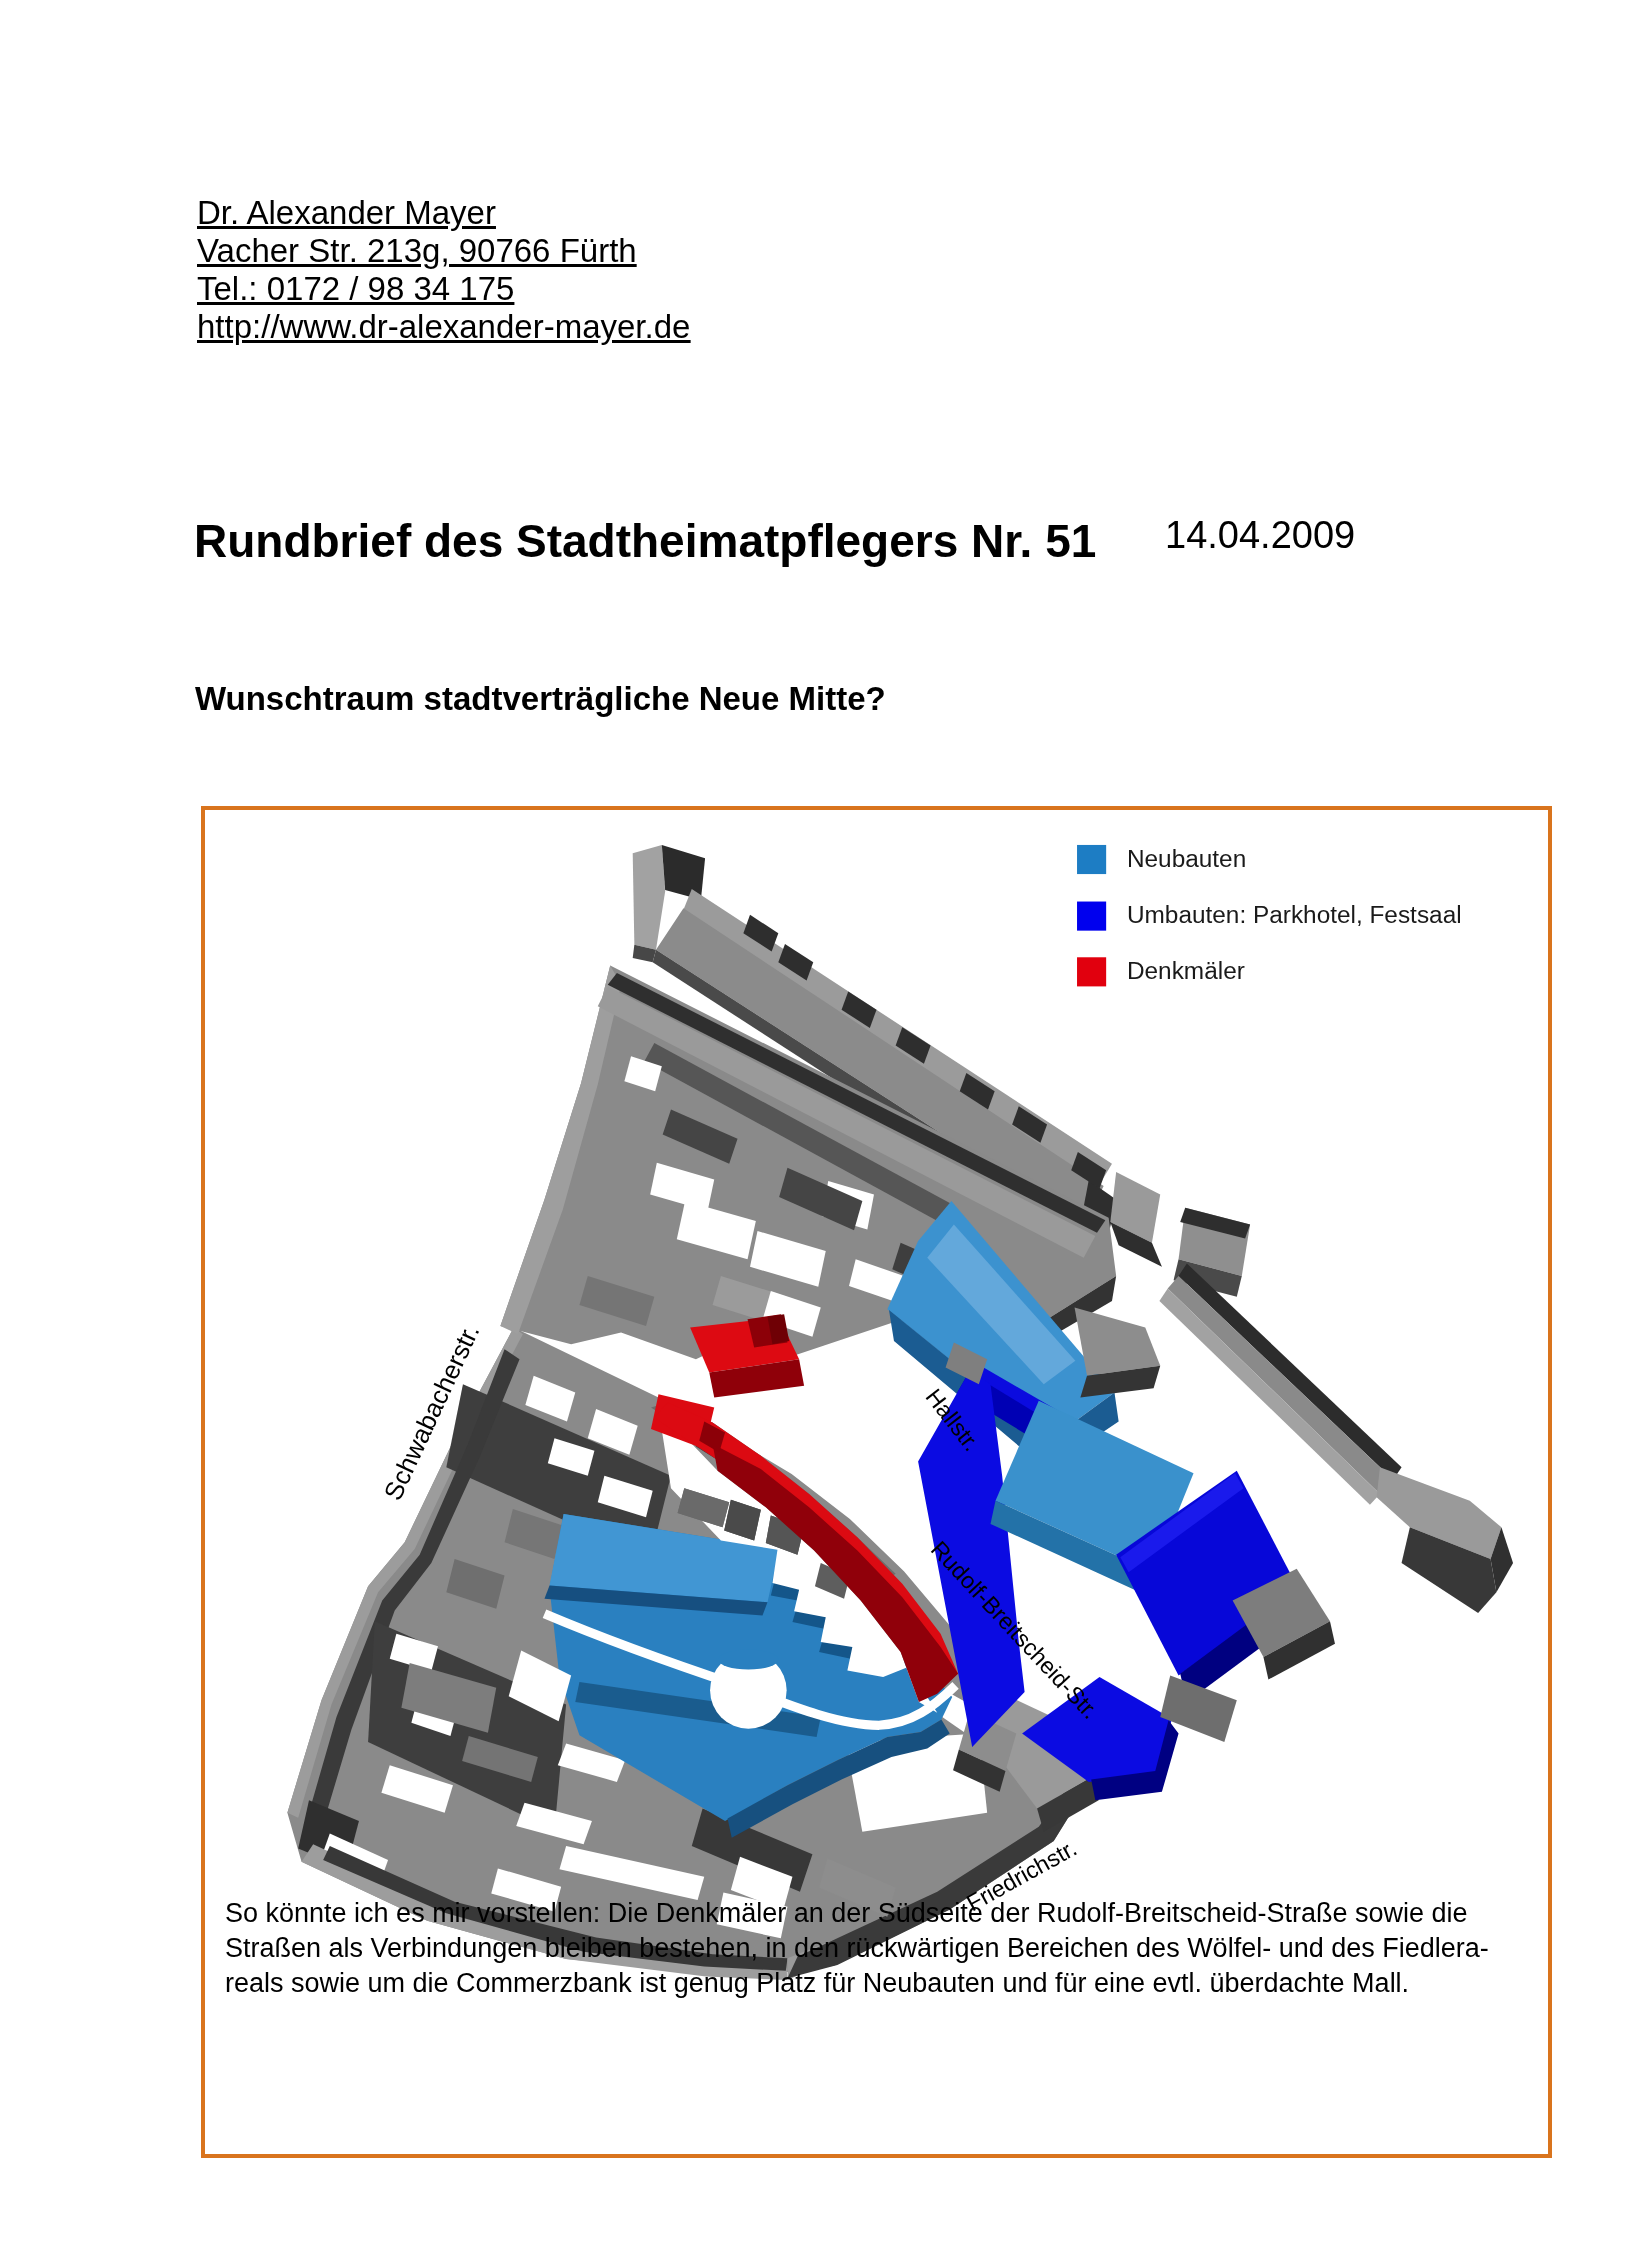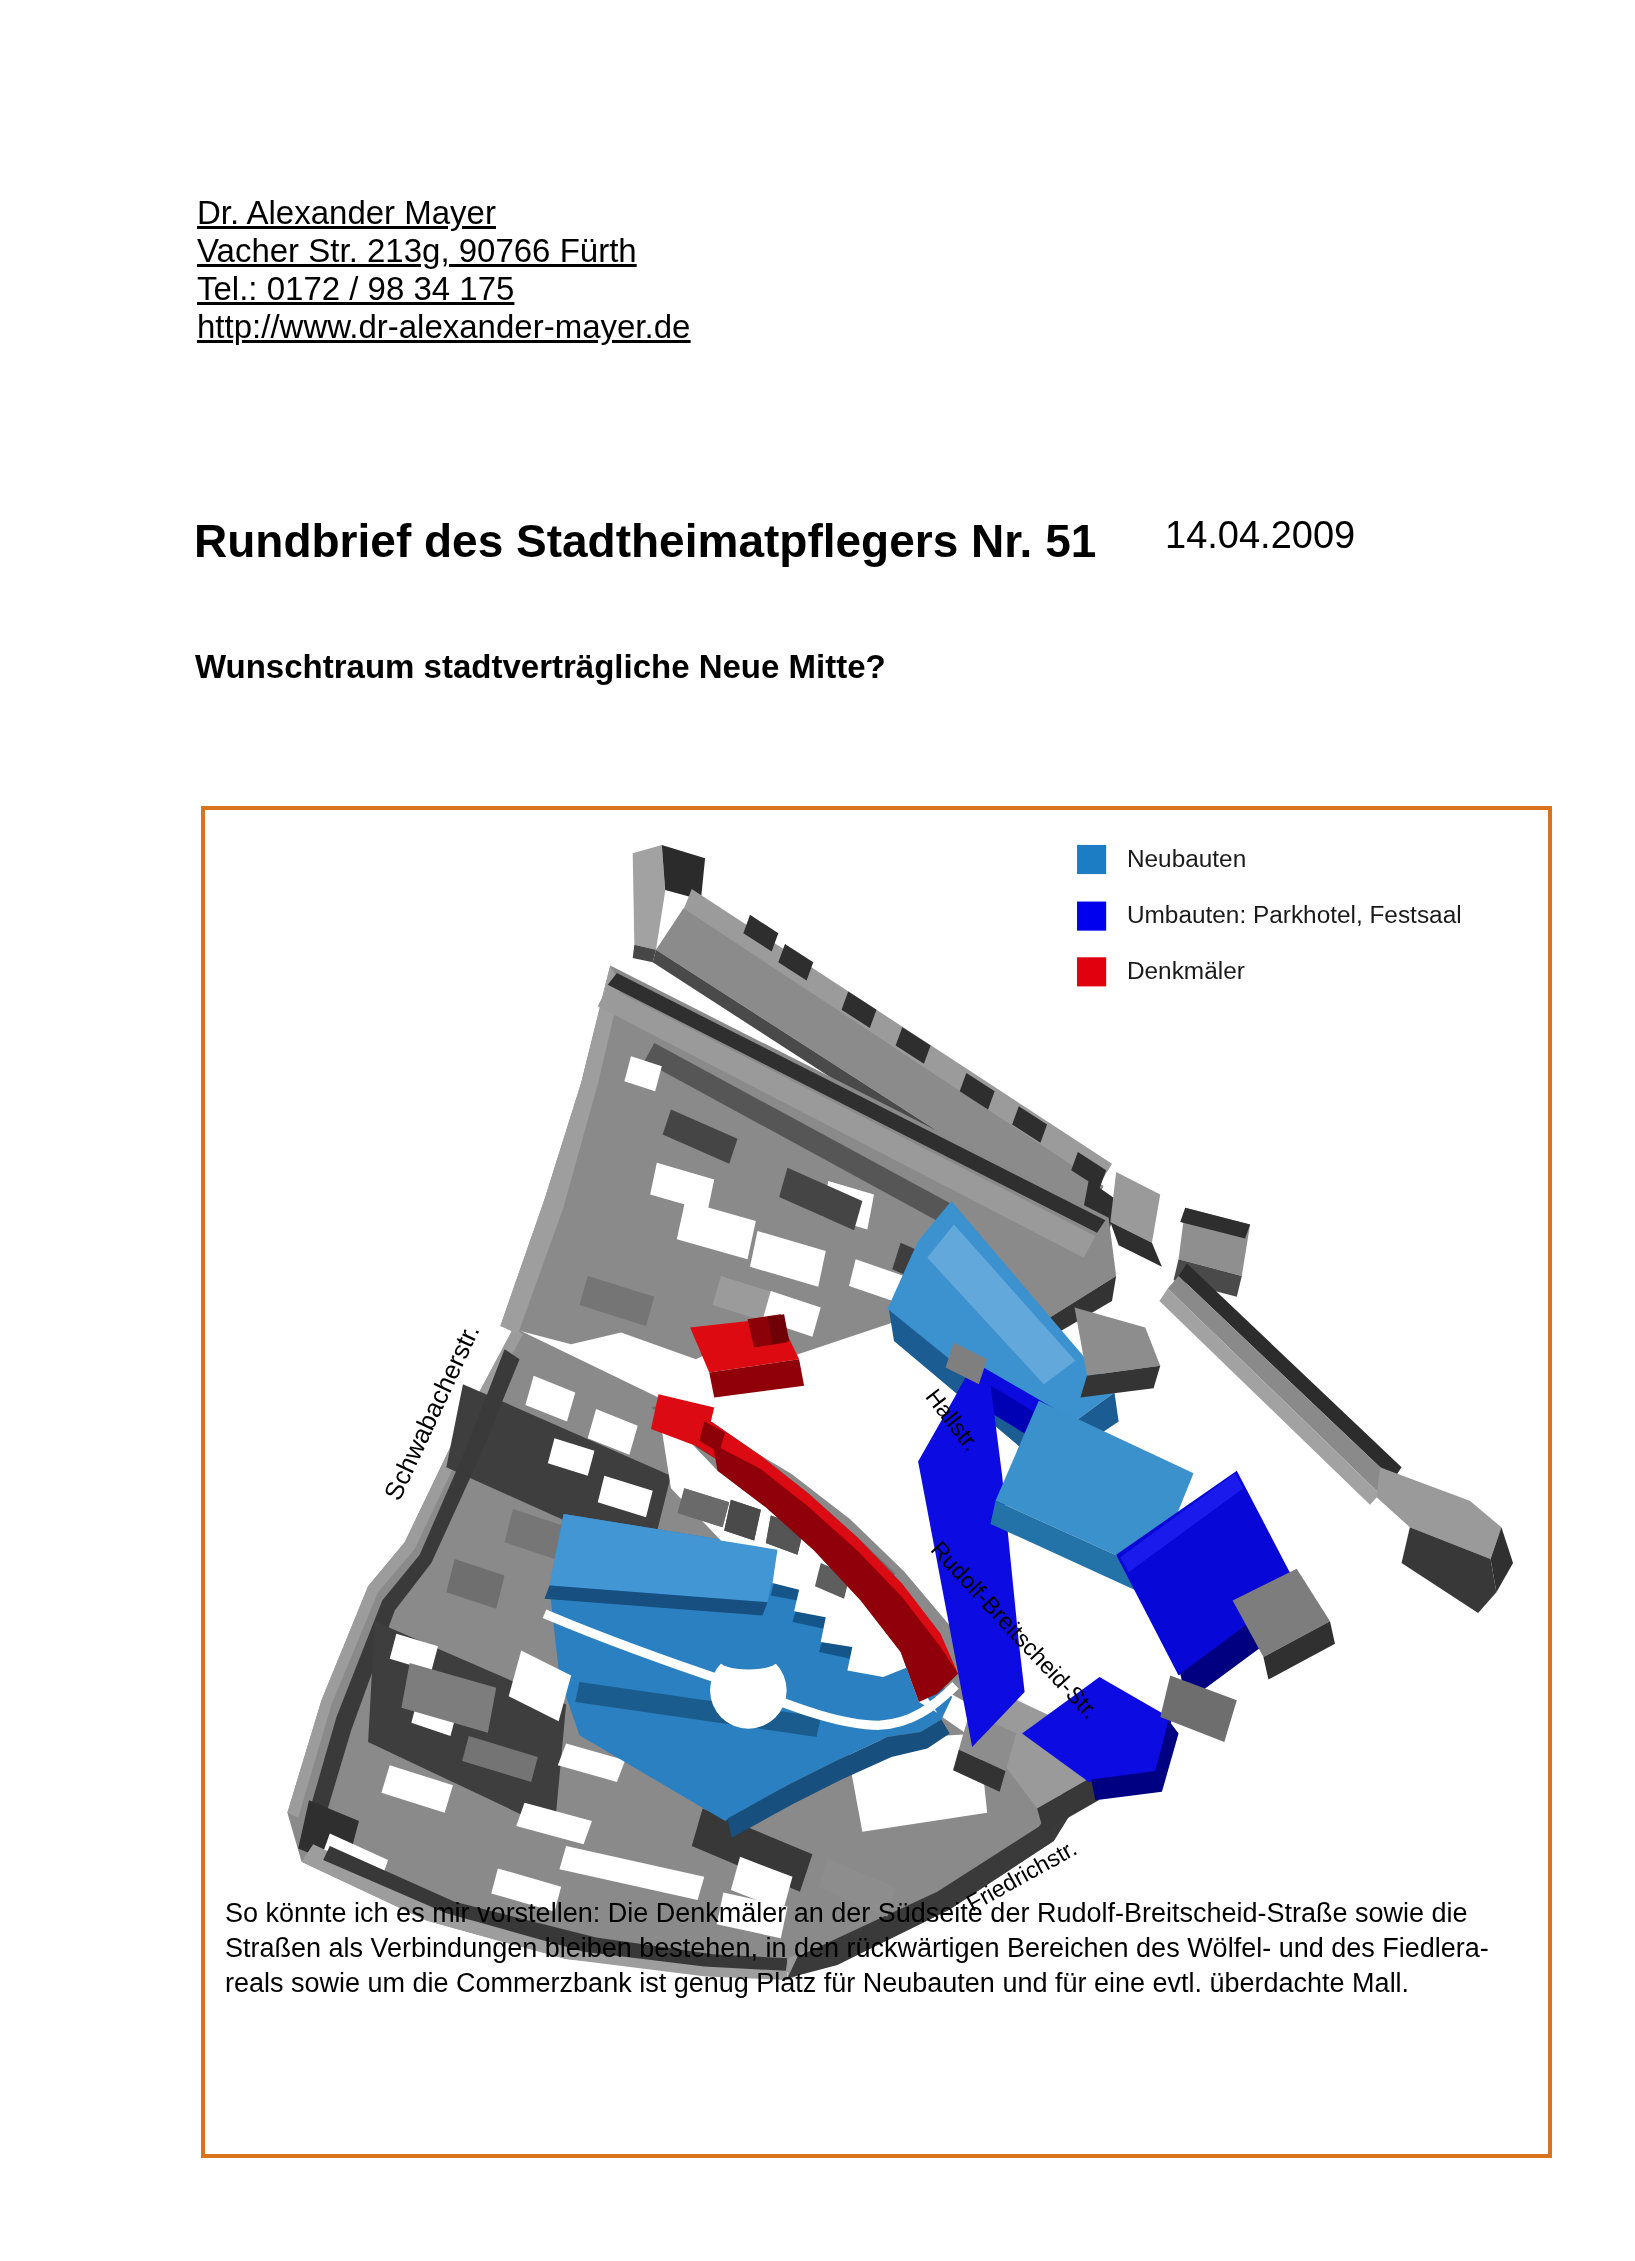--- a/index.html
+++ b/index.html
@@ -1,21 +1,21 @@
 <!DOCTYPE html>
 <html style="font-size:7.2px"><head>
 <meta charset="utf-8">
 <style>
 html,body{margin:0;padding:0;background:#ffffff;}
 body{width:1635px;height:2313px;position:relative;font-family:"Liberation Sans",sans-serif;overflow:hidden;}
 .addr{position:absolute;left:197px;top:194px;font-size:33px;line-height:38px;color:#000;text-decoration:underline;}
 .addr a{color:#000000;text-decoration:underline;}
 .h1{position:absolute;left:194px;top:514px;font-size:46px;font-weight:bold;color:#000;white-space:nowrap;}
 .date{position:absolute;left:1165px;top:514px;font-size:38px;font-weight:normal;color:#000;}
-.h2{position:absolute;left:195px;top:648px;font-size:33px;font-weight:bold;color:#000;white-space:nowrap;}
+.h2{position:absolute;left:195px;top:680px;font-size:33px;font-weight:bold;color:#000;white-space:nowrap;}
 .frame{position:absolute;left:201px;top:806px;width:1351px;height:1352px;border:4.1px solid #d9741d;box-sizing:border-box;}
 .cap{position:absolute;left:225px;top:1896px;font-size:27px;line-height:35px;color:#000;white-space:nowrap;}
 #mapsvg{position:absolute;left:205px;top:810px;}
 </style>
 </head>
 <body>
 <div class="addr">Dr. Alexander Mayer<br>Vacher Str. 213g, 90766 Fürth<br>Tel.: 0172 / 98 34 175<br><a href="#">http://www.dr-alexander-mayer.de</a></div>
 <div class="h1">Rundbrief des Stadtheimatpflegers Nr. 51</div>
 <div class="date">14.04.2009</div>
 <div class="h2">Wunschtraum stadtverträgliche Neue Mitte?</div>

